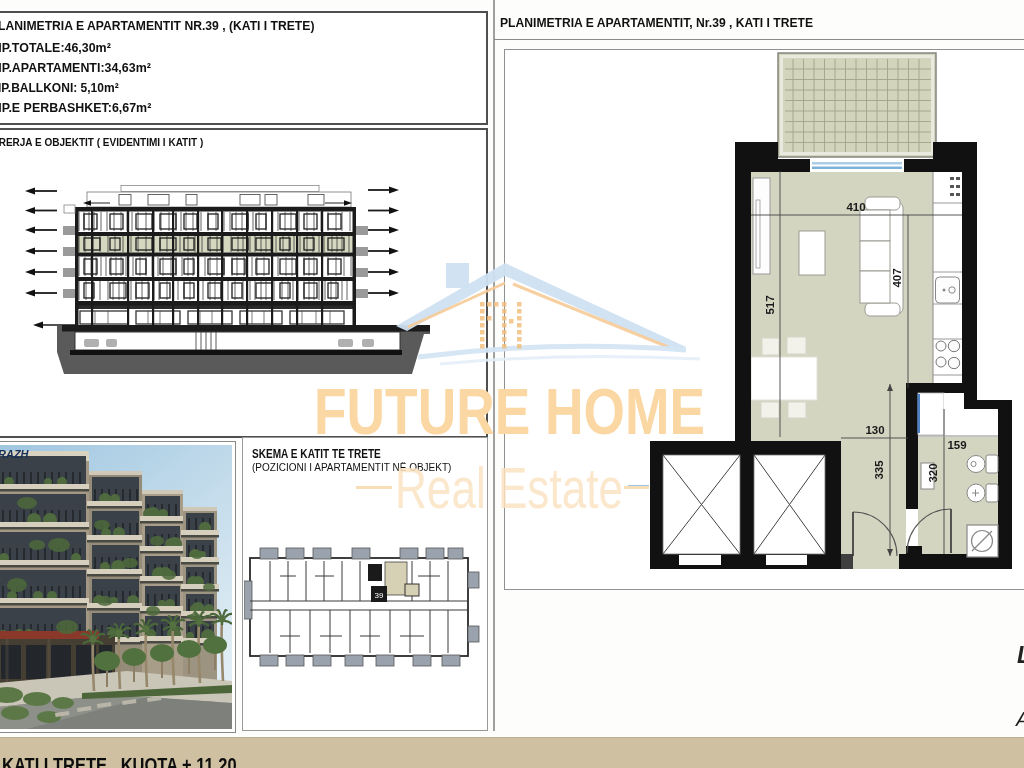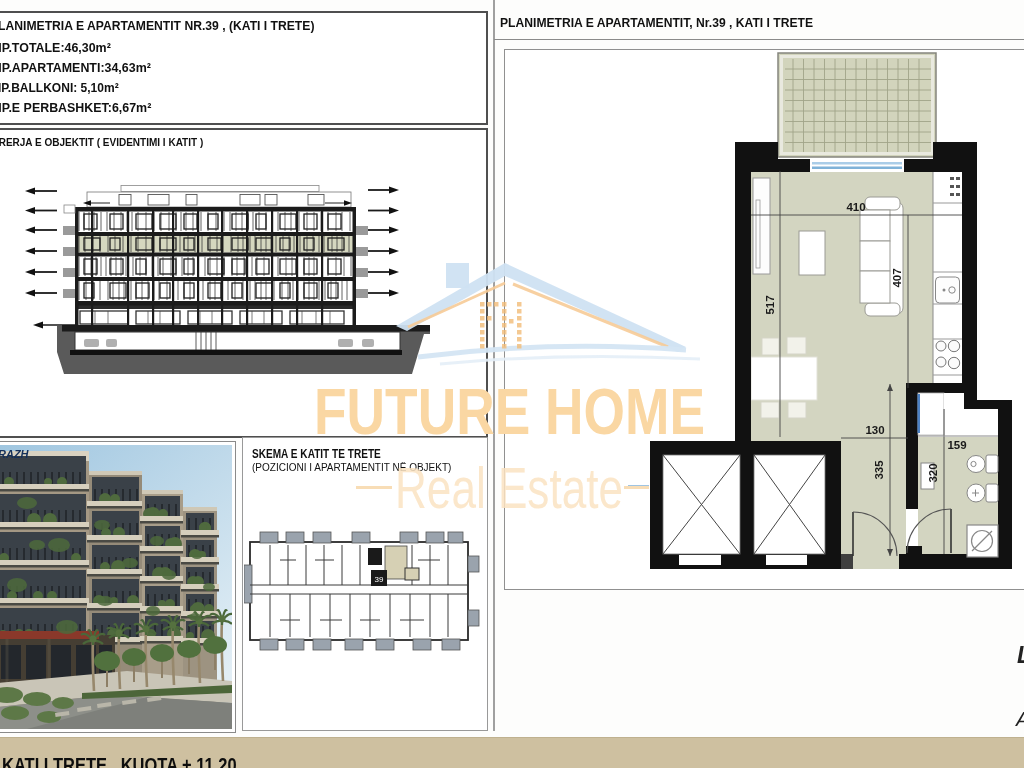--- a/index.html
+++ b/index.html
@@ -1053,21 +1053,21 @@
   <text x="1" y="13" font-family="Liberation Sans, sans-serif" font-size="11" font-weight="bold" font-style="italic" fill="#14305a">RAZH</text>
 </svg>
 </div>
 
 <div class="abs" style="left:242px;top:437px;width:244px;height:292px;border:1px solid #999;background:#fff;"></div>
 
 <div class="abs bold" style="left:252px;top:447px;font-size:12px;color:#111;white-space:nowrap;transform-origin:0 0;transform:scaleX(0.84);">SKEMA E KATIT TE TRETE</div>
 
 <div class="abs" style="left:252px;top:461px;font-size:11.5px;color:#111;white-space:nowrap;transform-origin:0 0;transform:scaleX(0.87);">(POZICIONI I APARTAMENTIT NË OBJEKT)</div>
 
-<div class="abs" style="left:244px;top:520px;width:240px;height:140px;" id="skemawrap">
+<div class="abs" style="left:244px;top:536px;width:240px;height:140px;" id="skemawrap">
 <svg width="240" height="140" viewBox="244 520 240 140">
 
   <g>
     <rect x="250" y="542" width="218" height="98" fill="#ffffff" stroke="#2a2a2a" stroke-width="1.8"></rect>
   </g>
 
   <g fill="#9aa3ad" stroke="#555" stroke-width="0.8">
     <rect x="260" y="532" width="18" height="11"></rect>
     <rect x="286" y="532" width="18" height="11"></rect>
     <rect x="313" y="532" width="18" height="11"></rect>

